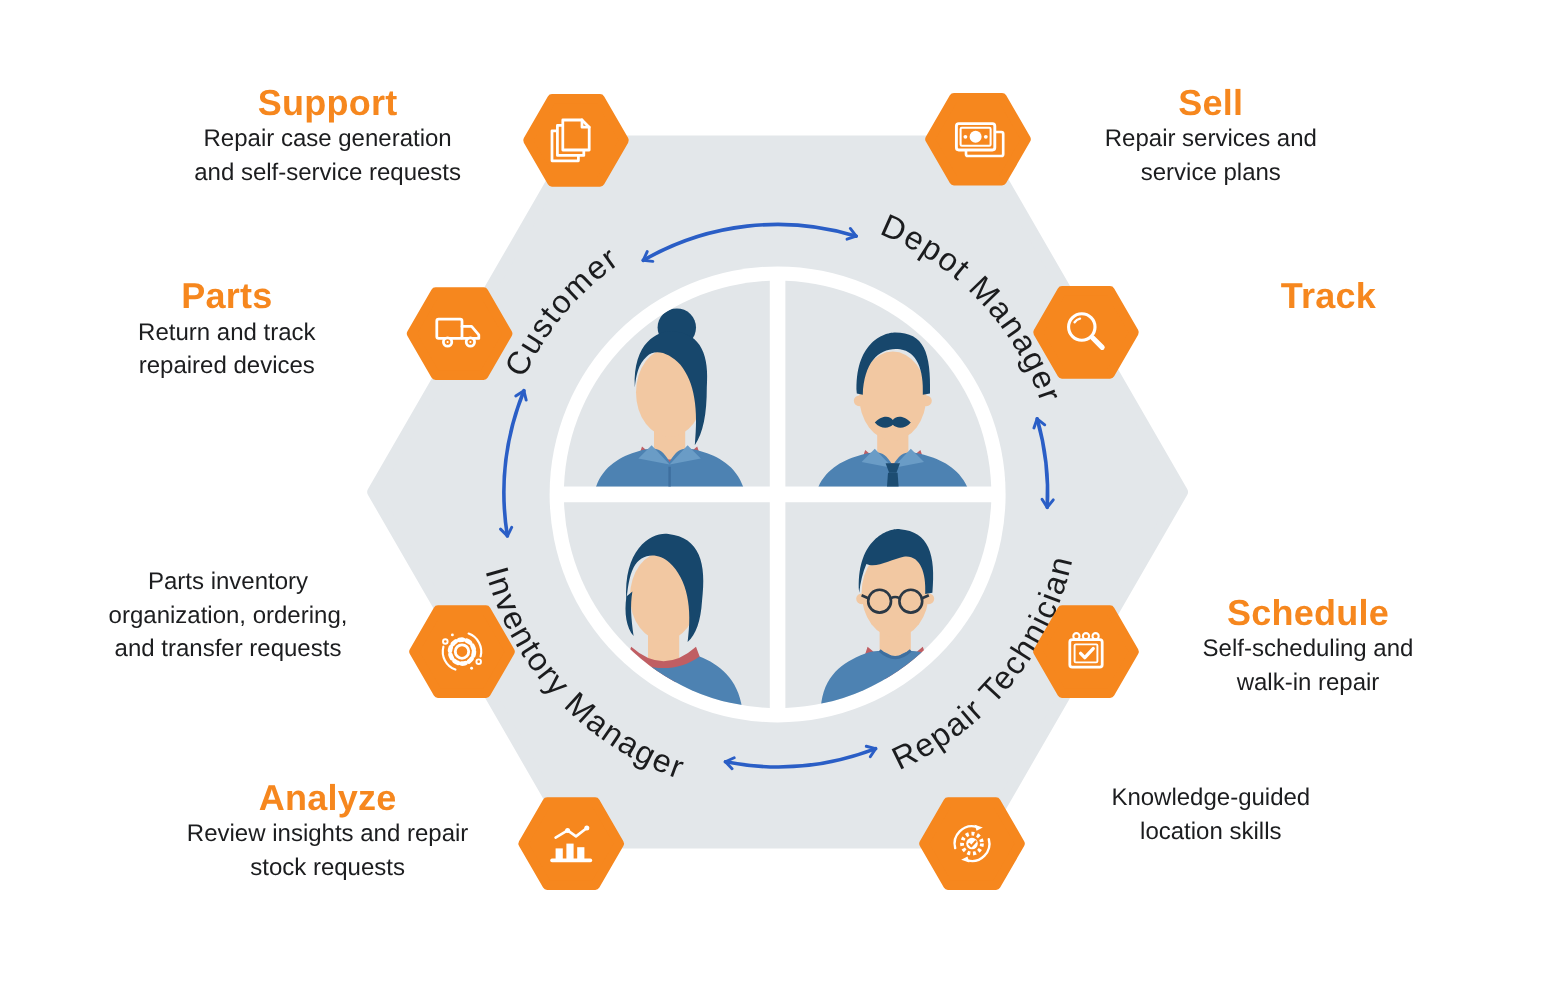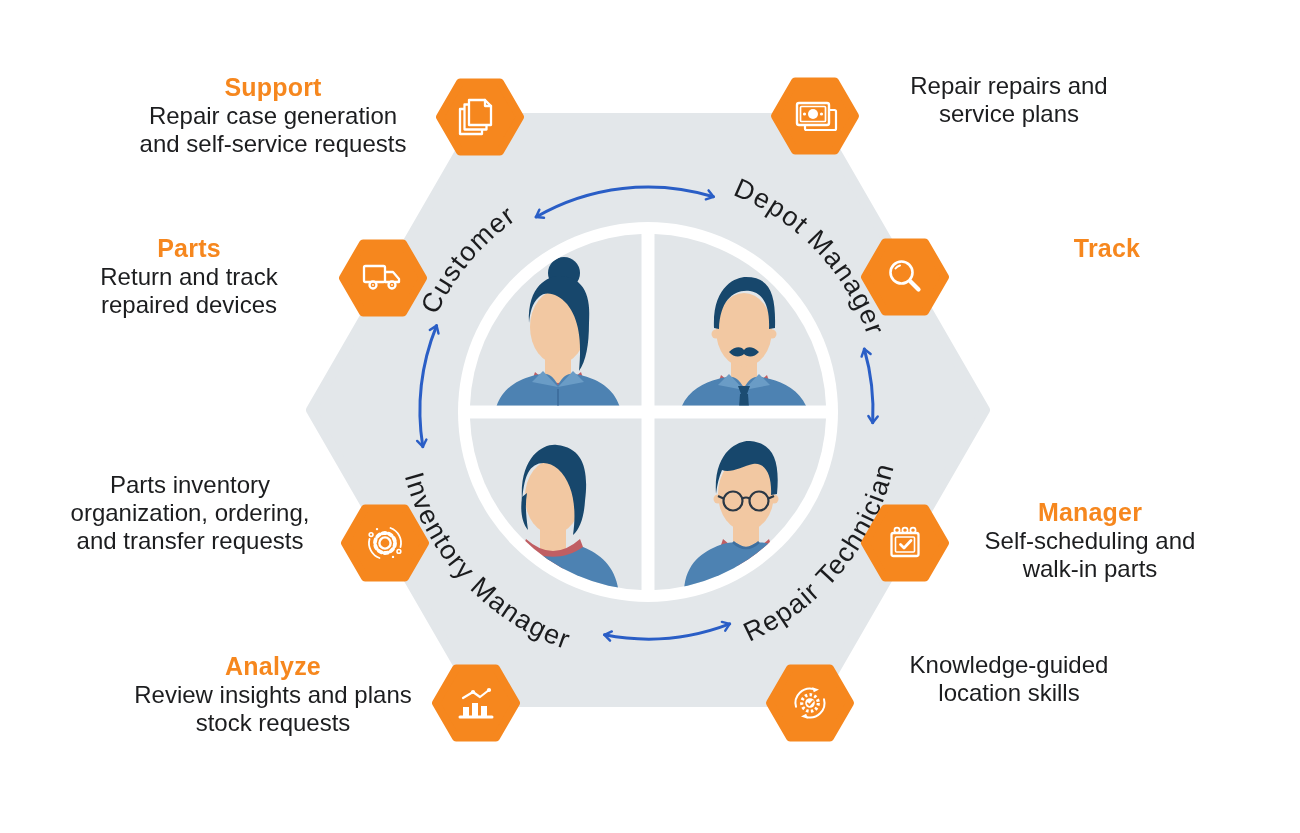--- a/index.html
+++ b/index.html
@@ -7,25 +7,25 @@
     position:relative; width:1300px; height:833px; overflow:hidden;
     background:#ffffff;
     font-family:"Liberation Sans", sans-serif;
   }
   .scene { position:absolute; left:0; top:0; }
   .feature-block {
     position:absolute; transform:translateX(-50%);
     text-align:center; width:max-content;
   }
   .feature-title {
-    font-size:25px; line-height:30px; font-weight:700; color:#F6871E;
+    font-size:30px; line-height:30px; font-weight:700; color:#F6871E;
     letter-spacing:.2px;
   }
   .feature-line {
-    font-size:24px; line-height:28px; font-weight:400; color:#1C1D1F;
+    font-size:20px; line-height:28px; font-weight:400; color:#1C1D1F;
   }
   .role-text {
     font-size:27px; font-weight:500; fill:#1B1C1E; letter-spacing:1.3px;
   }
 </style>
 </head>
 <body>
 
 <div class="stage">
 
@@ -237,49 +237,50 @@
     </g>
   </svg>
 
   <div class="feature-block" style="left:273px; top:72px">
     <div class="feature-title">Support</div>
     <div class="feature-line">Repair case generation</div>
     <div class="feature-line">and self-service requests</div>
   </div>
 
   <div class="feature-block" style="left:1009px; top:72px">
-    <div class="feature-line">Repair repairs and</div>
+    <div class="feature-title">Sell</div>
+    <div class="feature-line">Repair services and</div>
     <div class="feature-line">service plans</div>
   </div>
 
   <div class="feature-block" style="left:189px; top:233px">
     <div class="feature-title">Parts</div>
     <div class="feature-line">Return and track</div>
     <div class="feature-line">repaired devices</div>
   </div>
 
   <div class="feature-block" style="left:1107px; top:233px">
     <div class="feature-title">Track</div>
   </div>
 
   <div class="feature-block" style="left:190px; top:471px">
     <div class="feature-line">Parts inventory</div>
     <div class="feature-line">organization, ordering,</div>
     <div class="feature-line">and transfer requests</div>
   </div>
 
   <div class="feature-block" style="left:1090px; top:497px">
-    <div class="feature-title">Manager</div>
+    <div class="feature-title">Schedule</div>
     <div class="feature-line">Self-scheduling and</div>
-    <div class="feature-line">walk-in parts</div>
+    <div class="feature-line">walk-in repair</div>
   </div>
 
   <div class="feature-block" style="left:273px; top:651px">
     <div class="feature-title">Analyze</div>
-    <div class="feature-line">Review insights and plans</div>
+    <div class="feature-line">Review insights and repair</div>
     <div class="feature-line">stock requests</div>
   </div>
 
   <div class="feature-block" style="left:1009px; top:651px">
     <div class="feature-line">Knowledge-guided</div>
     <div class="feature-line">location skills</div>
   </div>
 
 </div>
 

